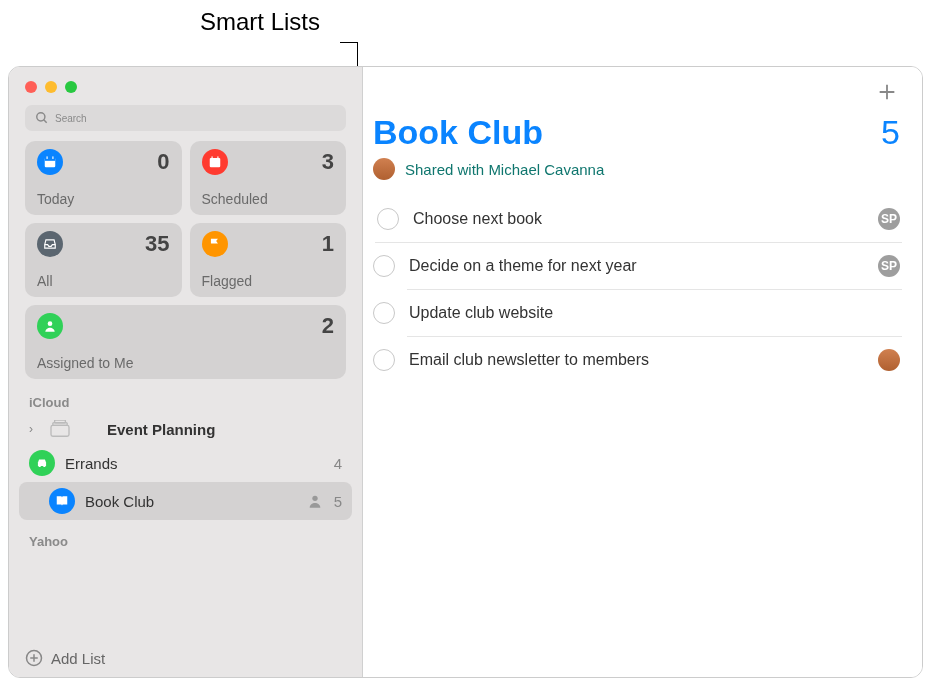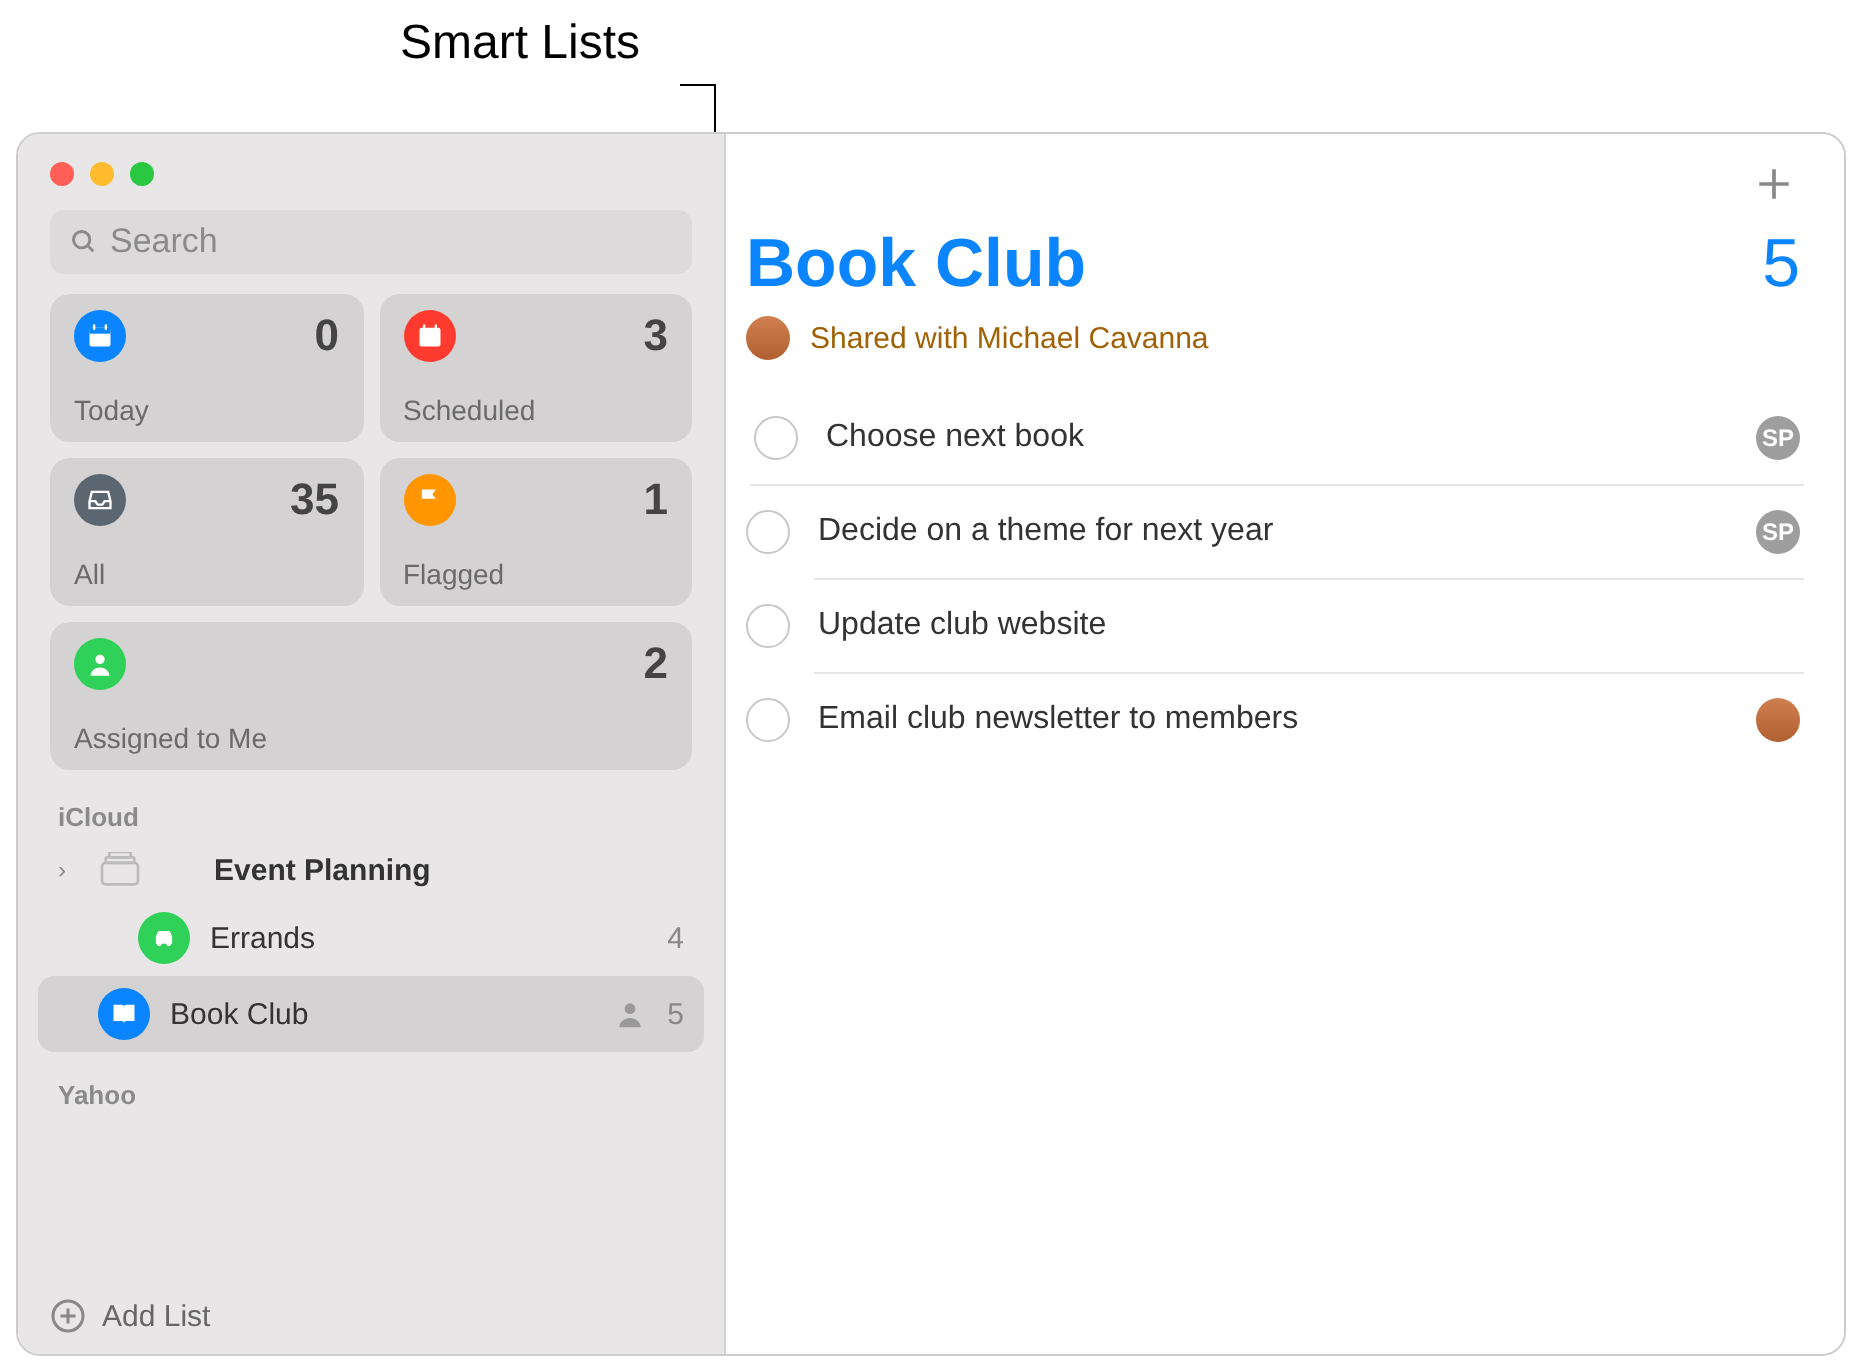--- a/index.html
+++ b/index.html
@@ -76,21 +76,21 @@
   .tl-max { background: #28c840; }
   .search-box {
     margin: 2px 16px 10px;
     background: #dcdada;
     border-radius: 7px;
     padding: 6px 10px;
     display: flex;
     align-items: center;
     gap: 6px;
     color: #8a8a8a;
-    font-size: 17px;
+    font-size: 10px;
   }
   .smart-grid {
     display: grid;
     grid-template-columns: 1fr 1fr;
     gap: 8px;
     padding: 0 16px 8px;
   }
   .smart-card {
     background: #d4d2d2;
     border-radius: 10px;
@@ -191,21 +191,21 @@
   .main-count {
     color: #0a84ff;
     font-size: 34px;
     font-weight: 400;
   }
   .shared-with {
     display: flex;
     align-items: center;
     gap: 10px;
     padding: 6px 2px 16px;
-    color: #a16207;
+    color: #0f766e;
     font-size: 15px;
   }
   .avatar {
     width: 22px; height: 22px; border-radius: 50%;
     background: linear-gradient(#d08050,#b06030);
   }
   .avatar-sp {
     width: 22px; height: 22px; border-radius: 50%;
     background: #9e9e9e;
     color: #fff;
@@ -341,21 +341,21 @@
     <div class="list-row bold">
       <span class="chev">›</span>
       <svg width="22" height="18" viewBox="0 0 24 20" fill="none" stroke="#bbb" stroke-width="1.5">
           <rect x="2" y="6" width="20" height="12" rx="2"></rect>
           <rect x="4" y="3" width="16" height="3" rx="1"></rect>
           <rect x="6" y="0" width="12" height="3" rx="1"></rect>
         </svg>
       <span class="list-label">Event Planning</span>
     </div>
 
-    <div class="list-row" style="padding-left:60px">
+    <div class="list-row" style="padding-left:20px">
       <div class="list-icon" style="background:#30d158">
         <svg width="14" height="14" viewBox="0 0 24 24" fill="#fff">
             <path d="M5 11l2-5h10l2 5v6H5z"></path>
             <circle cx="8" cy="17" r="2"></circle>
             <circle cx="16" cy="17" r="2"></circle>
           </svg>
       </div>
       <span class="list-label">Errands</span>
       <span class="list-count">4</span>
     </div>

